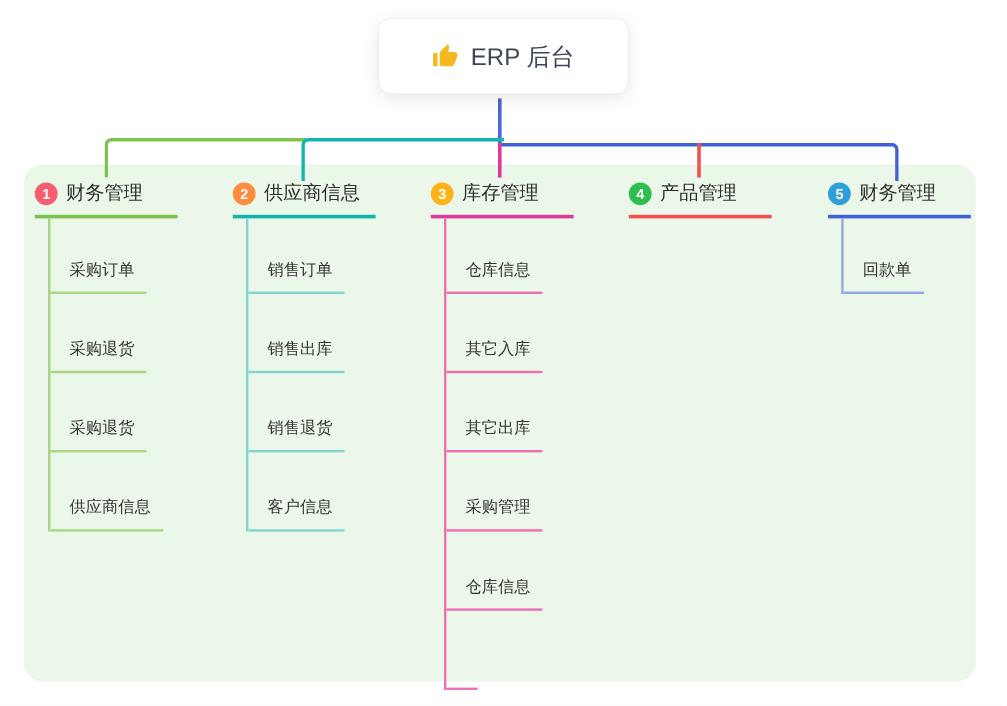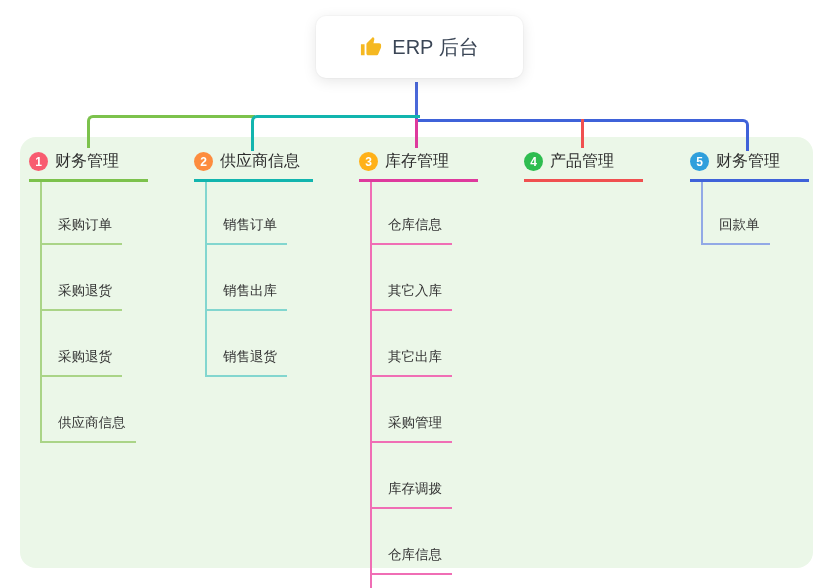--- a/index.html
+++ b/index.html
@@ -106,43 +106,43 @@
       <div class="branch-items">
           <div class="item">
             <span>销售订单</span>
           </div>
           <div class="item">
             <span>销售出库</span>
           </div>
           <div class="item">
             <span>销售退货</span>
           </div>
+          <div class="item">
+            <span>客户信息</span>
+          </div>
         </div>
     </div>
 
     <div class="branch" style="left: 359px; --line: #de3a9d; --light: #f06eb5; --badge: #ffb118;">
       <div class="branch-title">
         <span class="badge">3</span>
         <span class="branch-label">库存管理</span>
       </div>
       <div class="branch-items">
           <div class="item">
             <span>仓库信息</span>
           </div>
           <div class="item">
             <span>其它入库</span>
           </div>
           <div class="item">
             <span>其它出库</span>
           </div>
           <div class="item">
             <span>采购管理</span>
-          </div>
-          <div class="item">
-            <span>库存调拨</span>
           </div>
           <div class="item">
             <span>仓库信息</span>
           </div>
           <div class="item"></div>
         </div>
     </div>
 
     <div class="branch" style="left: 524px; --line: #f05050; --light: #f79b94; --badge: #2ebd50;">
       <div class="branch-title">

